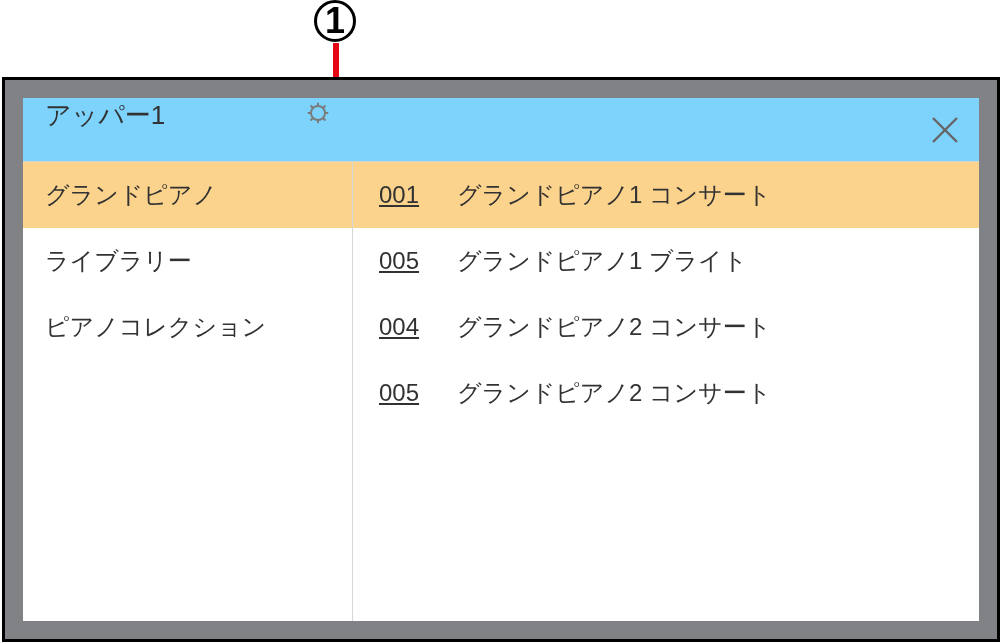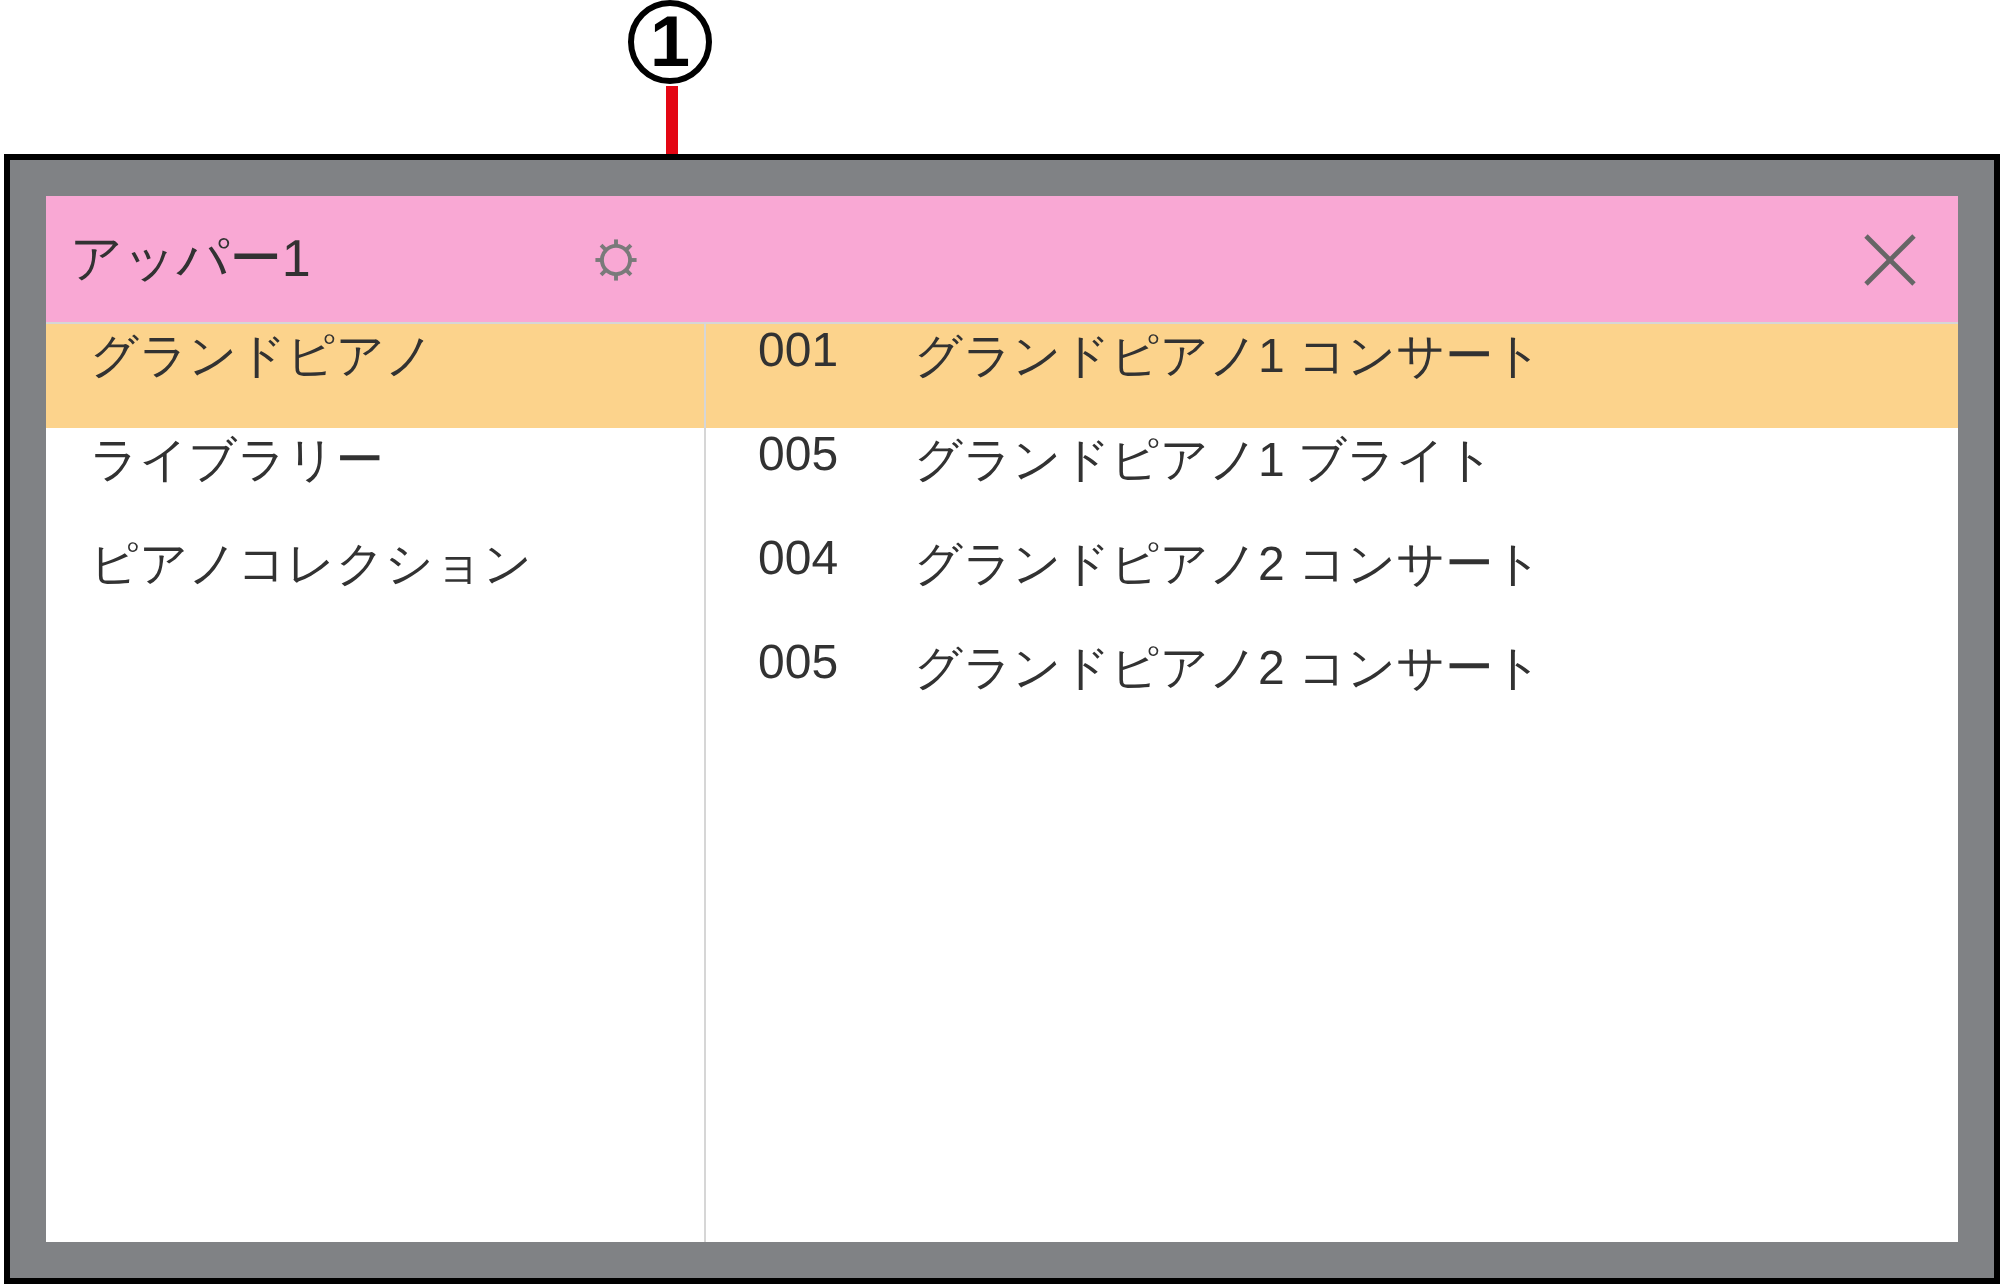--- a/index.html
+++ b/index.html
@@ -22,25 +22,24 @@
 }
 .panel {
   width: 100%;
   height: 100%;
   background: #fff;
   display: flex;
   flex-direction: column;
 }
 .panel-header {
   height: 64px;
-  background: #f9a8d4;
+  background: #7dd3fc;
   border-bottom: 1px solid #d6d6d6;
   display: flex;
-  align-items: center;
-  padding: 0 12px;
+  padding: 0 22px;
   position: relative;
 }
 .panel-title {
   font-size: 26px;
   font-weight: 400;
   color: #323232;
   width: 250px;
 }
 .gear-icon {
   display: flex;
@@ -68,37 +67,38 @@
   display: flex;
 }
 .category-col {
   width: 330px;
   border-right: 1px solid #d6d6d6;
 }
 .item-col {
   flex: 1;
 }
 .row {
-  height: 52px;
+  height: 66px;
   display: flex;
-  align-items: flex-start;
+  align-items: center;
   padding: 0 22px;
   font-size: 24px;
   color: #323232;
   cursor: pointer;
 }
 .row.selected {
   background: #fcd38c;
 }
 .item-row {
   padding-left: 26px;
 }
 .item-num {
   width: 78px;
   font-variant-numeric: tabular-nums;
+  text-decoration: underline;
 }
 .callout-label {
   position: absolute;
   left: 314px;
   top: 0px;
   font-size: 36px;
   font-weight: 700;
   width: 42px;
   height: 42px;
   border: 3px solid #000;

